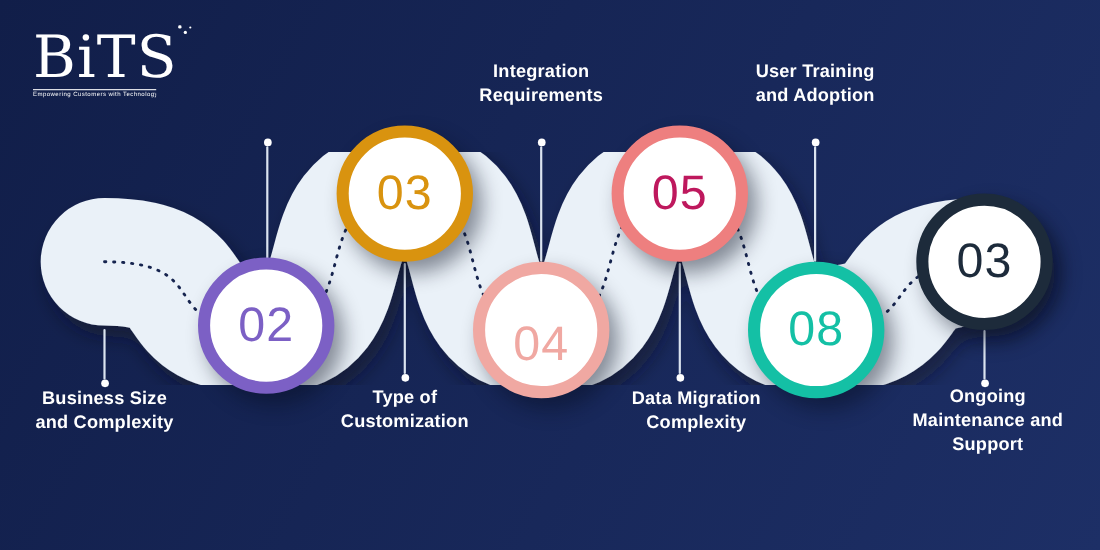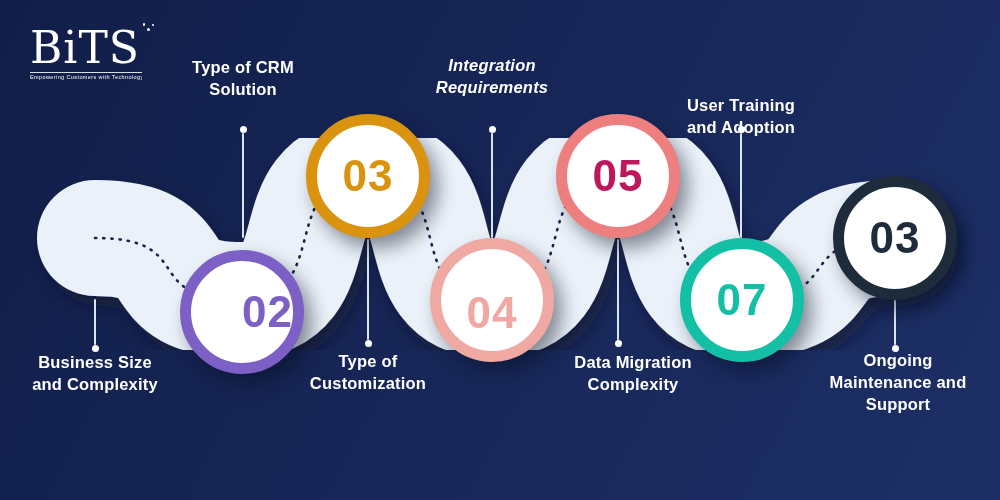--- a/index.html
+++ b/index.html
@@ -10,34 +10,34 @@
   }
   .stage{position:absolute;inset:0;}
   svg.wave{position:absolute;left:0;top:0;z-index:1;}
   .circle{
     position:absolute;width:102px;height:102px;border-radius:50%;
     background:#ffffff;border:11px solid #444;z-index:3;
     display:flex;align-items:center;justify-content:center;
     box-shadow:8px 10px 18px rgba(7,13,30,.45);
   }
   .num{
-    font-size:44px;font-weight:bold;letter-spacing:1px;line-height:1;
+    font-size:44px;font-weight:normal;letter-spacing:1px;line-height:1;
     font-family:"Liberation Sans",sans-serif;
   }
   .vline{position:absolute;width:2px;z-index:2;border-radius:1px;}
   .vdot{position:absolute;width:7px;height:7px;border-radius:50%;z-index:2;}
   .step-label{
     position:absolute;width:210px;text-align:center;color:#ffffff;
     font-size:16.5px;font-weight:bold;line-height:1.32;z-index:4;
     white-space:pre-line;letter-spacing:.2px;
   }
   .logo{position:absolute;left:30px;top:26px;z-index:5;color:#ffffff;}
   .logo-text{
     font-family:"DejaVu Serif","Liberation Serif",serif;
-    font-size:44px;line-height:1;letter-spacing:1px;
+    font-size:53px;line-height:1;letter-spacing:1px;text-align:right;
   }
   .logo-tagline{
     font-size:5.5px;letter-spacing:.4px;margin-top:2px;text-align:center;
     border-top:.5px solid rgba(255,255,255,.85);padding-top:1px;width:112px;
     white-space:nowrap;overflow:hidden;
   }
   .sparkle{position:absolute;background:#fff;border-radius:50%;}
   .sp1{width:3px;height:3px;right:-8px;top:2px;}
   .sp2{width:2.5px;height:2.5px;right:-3px;top:-3px;}
   .sp3{width:2px;height:2px;right:-12px;top:-2px;}
@@ -71,50 +71,48 @@
 
   <div class="vline" style="left: 617px; top: 239px; height: 101px; background: rgb(219, 228, 240);"></div>
   <div class="vdot" style="left: 614.5px; top: 340px; background: rgb(255, 255, 255);"></div>
 
   <div class="vdot" style="left: 737.5px; top: 126px; background: rgb(255, 255, 255);"></div>
   <div class="vline" style="left: 740px; top: 133px; height: 105px; background: rgb(219, 228, 240);"></div>
 
   <div class="vline" style="left: 894px; top: 300px; height: 45px; background: rgb(219, 228, 240);"></div>
   <div class="vdot" style="left: 891.5px; top: 345px; background: rgb(255, 255, 255);"></div>
 
-  <div class="circle" style="left: 180px; top: 250px; border-color: rgb(124, 96, 197); justify-content: flex-end;">
+  <div class="circle" style="left: 180px; top: 234px; border-color: rgb(124, 96, 197);">
     <span class="num" style="color: rgb(124, 96, 197);">02</span>
   </div>
   <div class="circle" style="left: 306px; top: 114px; border-color: rgb(217, 147, 15);">
     <span class="num" style="color: rgb(217, 147, 15);">03</span>
   </div>
   <div class="circle" style="left: 430px; top: 238px; border-color: rgb(240, 168, 162);">
     <span class="num" style="color: rgb(240, 168, 162); margin-top: 25px;">04</span>
   </div>
   <div class="circle" style="left: 556px; top: 114px; border-color: rgb(238, 127, 127);">
     <span class="num" style="color: #be185d;">05</span>
   </div>
   <div class="circle" style="left: 680px; top: 238px; border-color: rgb(20, 192, 165);">
-    <span class="num" style="color: rgb(20, 192, 165);">07</span>
+    <span class="num" style="color: rgb(20, 192, 165);">08</span>
   </div>
   <div class="circle" style="left: 833px; top: 176px; border-color: rgb(29, 43, 59);">
     <span class="num" style="color: rgb(29, 43, 59);">03</span>
   </div>
 
   <div class="step-label" style="left:-10px;top:352px;">Business Size
 and Complexity</div>
-  <div class="step-label" style="left:138px;top:57px;">Type of CRM
-Solution</div>
   <div class="step-label" style="left:263px;top:351px;">Type of
 Customization</div>
-  <div class="step-label" style="left:387px;top:55px;font-style:italic;">Integration
+  <div class="step-label" style="left:387px;top:55px;">Integration
 Requirements</div>
   <div class="step-label" style="left:528px;top:352px;">Data Migration
 Complexity</div>
-  <div class="step-label" style="left:636px;top:55px;margin-top:40px;">User Training
+  <div class="step-label" style="left:636px;top:55px;">User Training
 and Adoption</div>
   <div class="step-label" style="left:793px;top:350px;">Ongoing
 Maintenance and
 Support</div>
 
   <div class="logo">
     <div class="logo-text" style="position:relative;">
       <span>BiTS</span>
       <span class="sparkle sp1"></span>
       <span class="sparkle sp2"></span>

